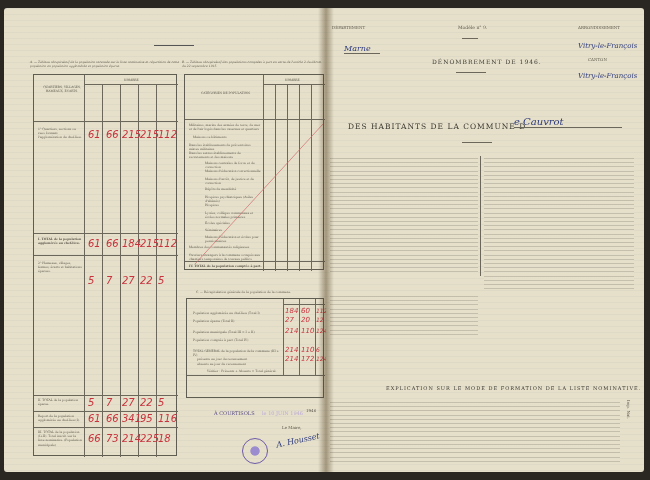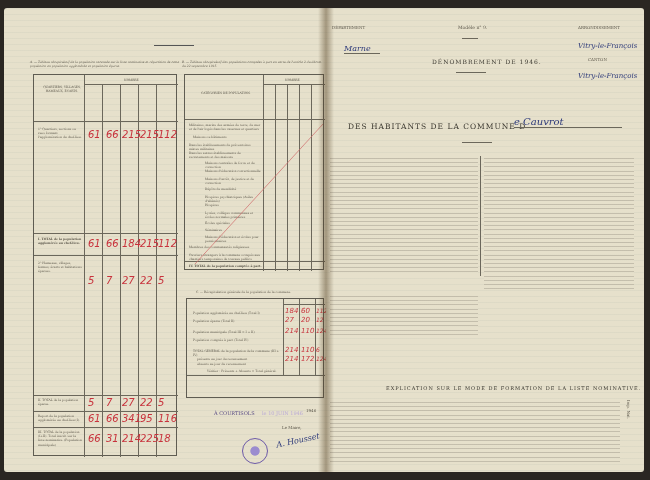--- a/index.html
+++ b/index.html
@@ -86,21 +86,21 @@
     <div class="abs tiny" style="left:4px;top:339px;width:44px;">Report de la population agglomérée au chef-lieu (I).</div>
     <div class="abs red" style="left:54px;top:338px;">61</div>
     <div class="abs red" style="left:72px;top:338px;">66</div>
     <div class="abs red" style="left:88px;top:338px;">341</div>
     <div class="abs red" style="left:106px;top:338px;">95</div>
     <div class="abs red" style="left:124px;top:338px;">116</div>
     <div class="hline" style="left:0;top:352px;width:144px;"></div>
 
     <div class="abs tiny" style="left:4px;top:355px;width:44px;">III. TOTAL de la population (I+II). Total inscrit sur la liste nominative. (Population municipale)</div>
     <div class="abs red" style="left:54px;top:358px;">66</div>
-    <div class="abs red" style="left:72px;top:358px;">31</div>
+    <div class="abs red" style="left:72px;top:358px;">73</div>
     <div class="abs red" style="left:88px;top:358px;">214</div>
     <div class="abs red" style="left:106px;top:358px;">225</div>
     <div class="abs red" style="left:124px;top:358px;">18</div>
   </div>
 
   <div class="abs tbl" style="left:180px;top:66px;width:140px;height:196px;">
     <div class="abs tiny" style="left:16px;top:16px;">CATÉGORIES DE POPULATION.</div>
     <div class="abs tiny" style="left:100px;top:3px;">NOMBRE</div>
     <div class="vline" style="left:78px;top:0;height:196px;"></div>
     <div class="vline" style="left:90px;top:9px;height:187px;"></div>

